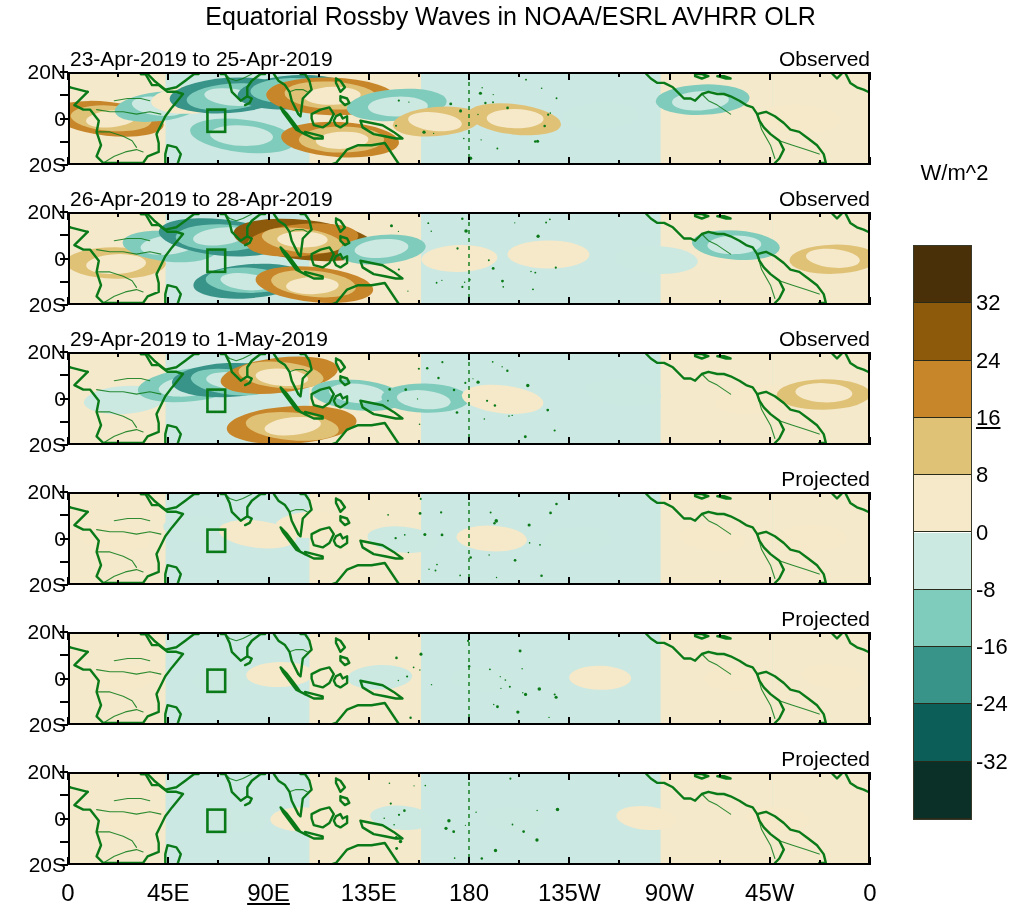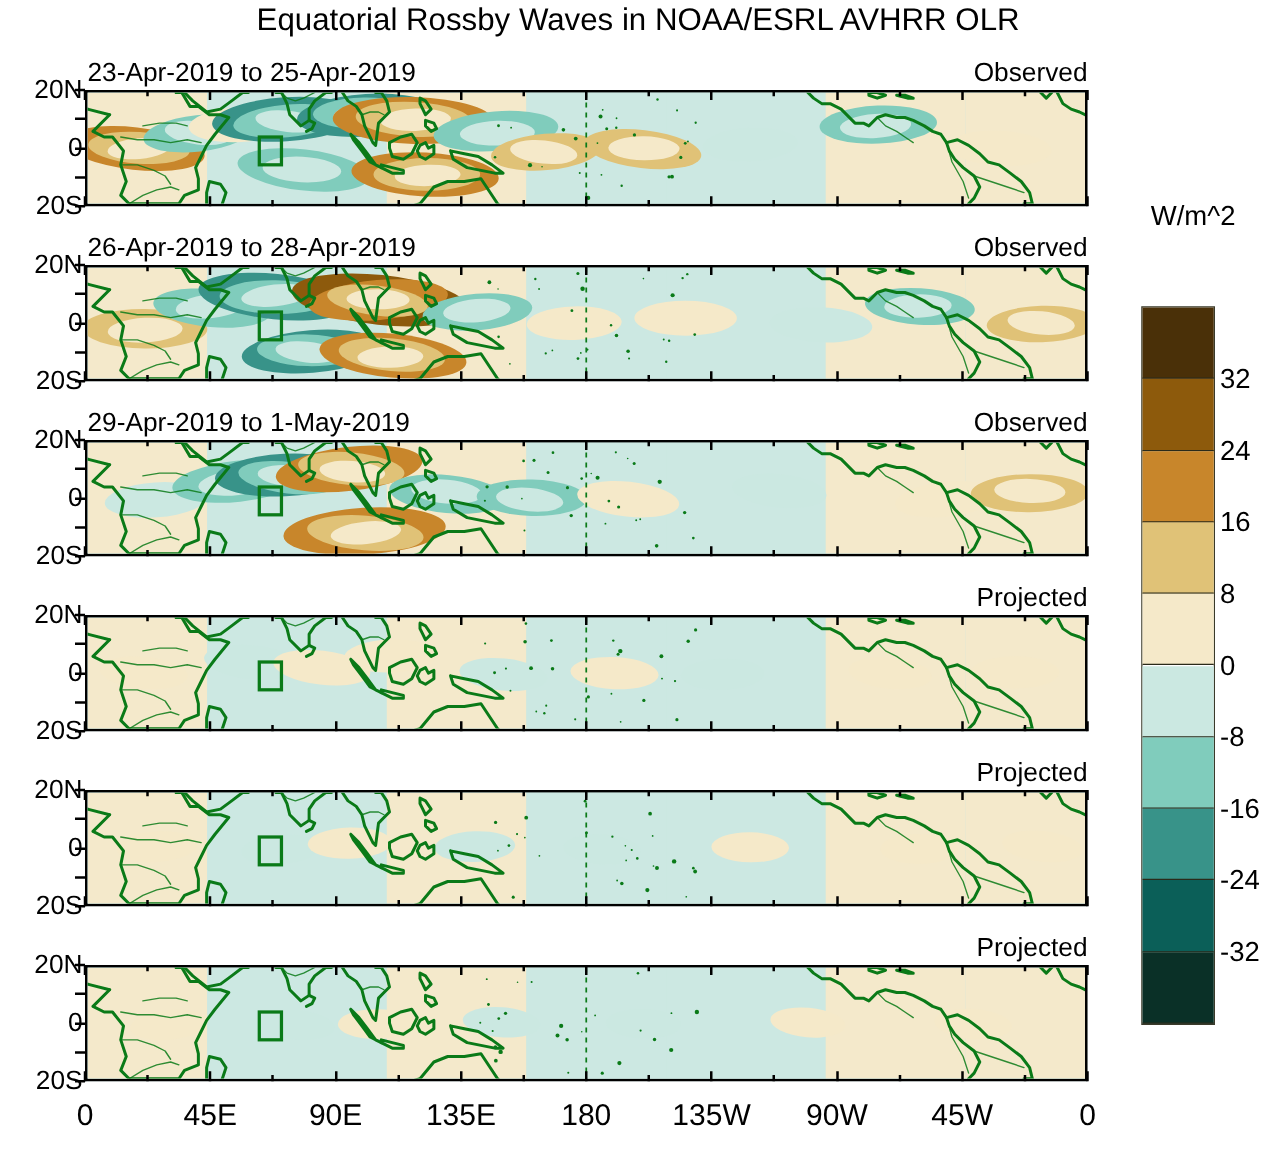--- a/index.html
+++ b/index.html
@@ -870,21 +870,21 @@
       <div class="xtick" style="left: 818.875px; top: 0px; height: 5px;"></div>
       <div class="xtick" style="left: 818.875px; top: 88px; height: 5px;"></div>
       <div class="xtick" style="left: 869px; top: 0px; height: 8px;"></div>
       <div class="xtick" style="left: 869px; top: 85px; height: 8px;"></div>
     </div>
   </div>
 
 <div id="xaxis">
     <div class="xl" style="left: 68px;">0</div>
     <div class="xl" style="left: 168.25px;">45E</div>
-    <div class="xl" style="left: 268.5px;">90E</div>
+    <div class="xl" style="left: 268.5px; text-decoration: underline;">90E</div>
     <div class="xl" style="left: 368.75px;">135E</div>
     <div class="xl" style="left: 469px;">180</div>
     <div class="xl" style="left: 569.25px;">135W</div>
     <div class="xl" style="left: 669.5px;">90W</div>
     <div class="xl" style="left: 769.75px;">45W</div>
     <div class="xl" style="left: 870px;">0</div>
   </div>
 
 <div id="cbunit">W/m^2</div>
 <div id="cbar">
@@ -893,20 +893,20 @@
     <div class="cband" style="top: 114.6px; height: 57.3px; background: rgb(200, 134, 43);"></div>
     <div class="cband" style="top: 171.9px; height: 57.3px; background: rgb(224, 194, 119);"></div>
     <div class="cband" style="top: 229.2px; height: 57.3px; background: rgb(245, 233, 201);"></div>
     <div class="cband" style="top: 286.5px; height: 57.3px; background: rgb(203, 232, 225);"></div>
     <div class="cband" style="top: 343.8px; height: 57.3px; background: rgb(128, 204, 188);"></div>
     <div class="cband" style="top: 401.1px; height: 57.3px; background: rgb(56, 147, 137);"></div>
     <div class="cband" style="top: 458.4px; height: 57.3px; background: rgb(11, 95, 88);"></div>
     <div class="cband" style="top: 515.7px; height: 57.3px; background: rgb(10, 48, 39);"></div>
     <div class="clab" style="top: 57.3px;">32</div>
     <div class="clab" style="top: 114.6px;">24</div>
-    <div class="clab" style="top: 171.9px;">16</div>
+    <div class="clab" style="top: 171.9px; text-decoration: underline;">16</div>
     <div class="clab" style="top: 229.2px;">8</div>
     <div class="clab" style="top: 286.5px;">0</div>
     <div class="clab" style="top: 343.8px;">-8</div>
     <div class="clab" style="top: 401.1px;">-16</div>
     <div class="clab" style="top: 458.4px;">-24</div>
     <div class="clab" style="top: 515.7px;">-32</div>
   </div>
 
 </body></html>

